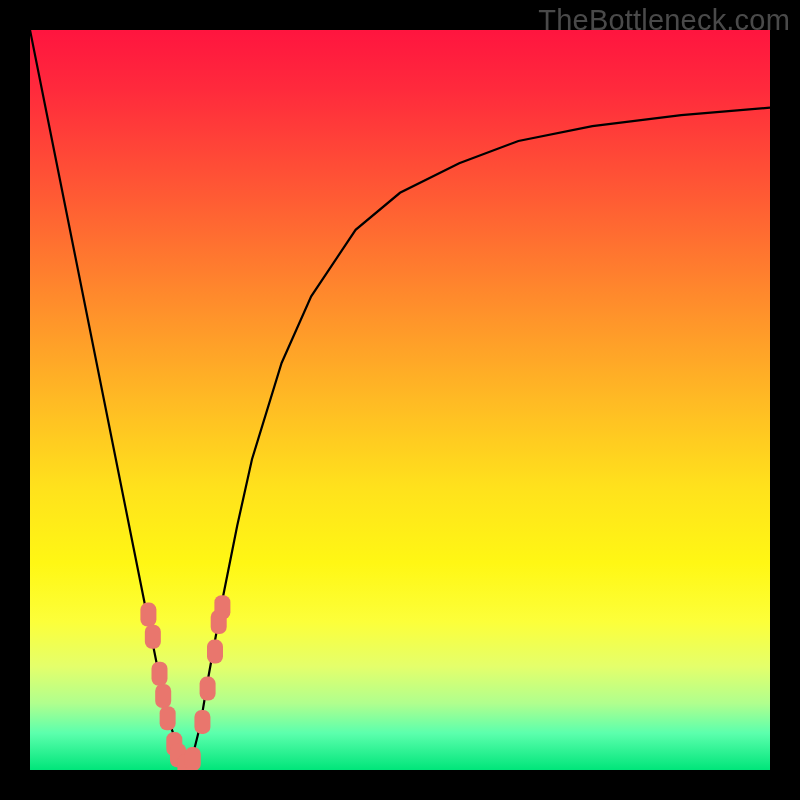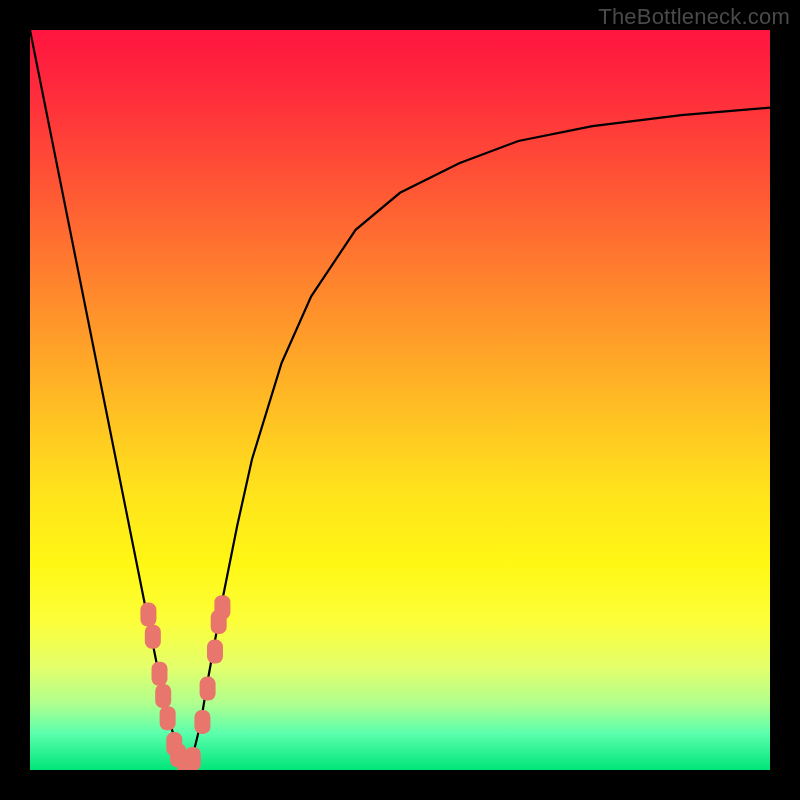--- a/index.html
+++ b/index.html
@@ -40,21 +40,21 @@
   .plot svg {
     position: absolute;
     top: 0; left: 0;
     width: 740px; height: 740px;
   }
   .attribution {
     position: absolute;
     top: 4px;
     right: 10px;
     color: #4a4a4a;
-    font-size: 22px;
+    font-size: 29px;
     font-weight: 400;
     letter-spacing: 0.2px;
   }
 </style>
 </head>
 <body>
 
 <div class="frame">
   <div class="attribution">TheBottleneck.com</div>
   <div class="plot">

